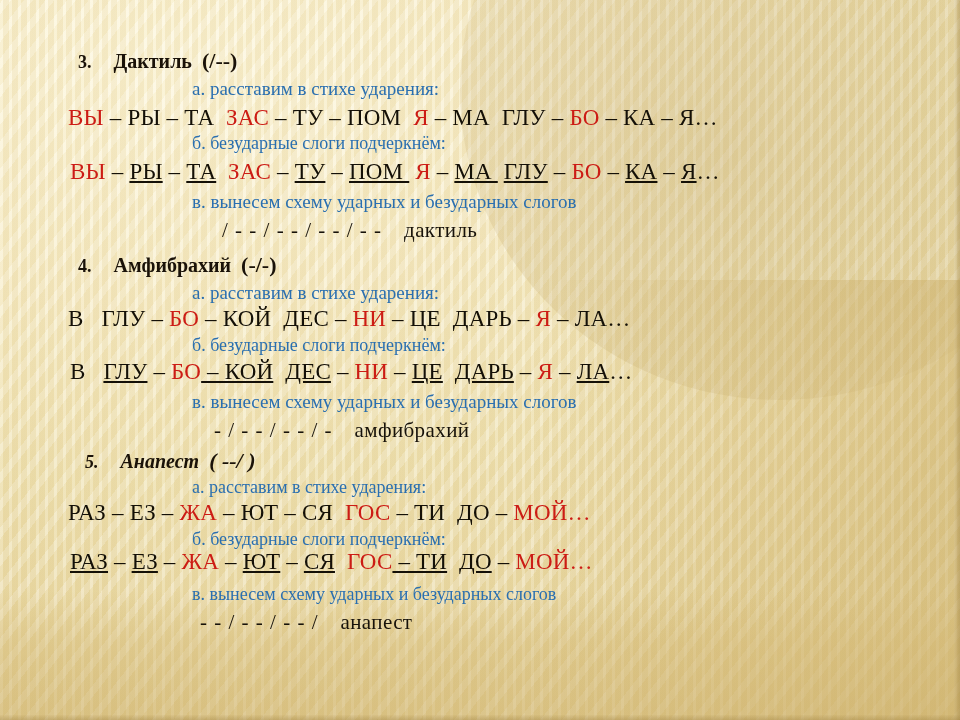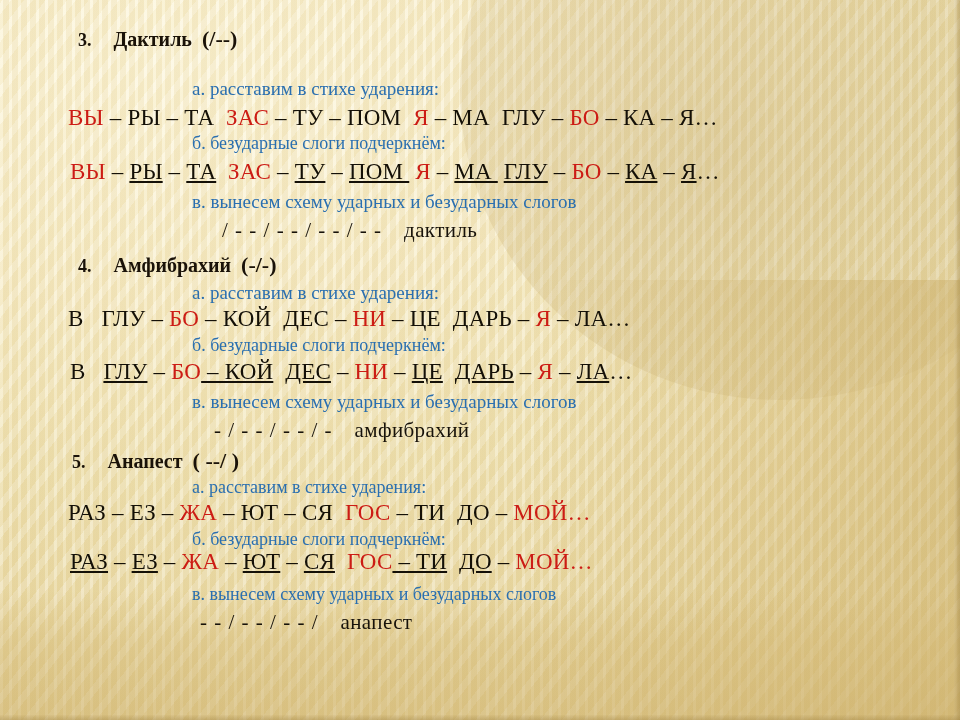--- a/index.html
+++ b/index.html
@@ -161,21 +161,21 @@
   <div class="bg-diagonal"></div>
   <div class="bg-vert"></div>
   <div class="bg-shadow-corner"></div>
   <div class="bg-band-right"></div>
   <div class="bg-band-lower"></div>
   <div class="bg-edge-r"></div>
   <div class="bg-edge-b"></div>
 
   <div id="content">
 
-    <div class="row heading" style="left:78px; top:28px;">
+    <div class="row heading" style="left:78px; top:50px;">
       <span class="num">3.</span><span class="name">Дактиль</span><span class="pattern">(/--)</span>
     </div>
 
     <div class="row instr" style="left:192px; top:79px;">а. расставим в стихе ударения:</div>
 
     <div class="row verse" style="left:68px; top:106px;"><span class="st" style="white-space: pre;">ВЫ</span><span style="white-space: pre;"> – </span><span style="white-space: pre;">РЫ</span><span style="white-space: pre;"> – </span><span style="white-space: pre;">ТА</span><span style="white-space: pre;">  </span><span class="st" style="white-space: pre;">ЗАС</span><span style="white-space: pre;"> – </span><span style="white-space: pre;">ТУ</span><span style="white-space: pre;"> – </span><span style="white-space: pre;">ПОМ</span><span style="white-space: pre;">  </span><span class="st" style="white-space: pre;">Я</span><span style="white-space: pre;"> – </span><span style="white-space: pre;">МА</span><span style="white-space: pre;">  </span><span style="white-space: pre;">ГЛУ</span><span style="white-space: pre;"> – </span><span class="st" style="white-space: pre;">БО</span><span style="white-space: pre;"> – </span><span style="white-space: pre;">КА</span><span style="white-space: pre;"> – </span><span style="white-space: pre;">Я…</span></div>
 
     <div class="row instr-b" style="left:192px; top:134px;">б. безударные слоги подчеркнём:</div>
 
     <div class="row verse" style="left:70px; top:160px;"><span class="st" style="white-space: pre;">ВЫ</span><span style="white-space: pre;"> – </span><span class="un" style="white-space: pre;">РЫ</span><span style="white-space: pre;"> – </span><span class="un" style="white-space: pre;">ТА</span><span style="white-space: pre;">  </span><span class="st" style="white-space: pre;">ЗАС</span><span style="white-space: pre;"> – </span><span class="un" style="white-space: pre;">ТУ</span><span style="white-space: pre;"> – </span><span class="un" style="white-space: pre;">ПОМ </span><span style="white-space: pre;"> </span><span class="st" style="white-space: pre;">Я</span><span style="white-space: pre;"> – </span><span class="un" style="white-space: pre;">МА </span><span style="white-space: pre;"> </span><span class="un" style="white-space: pre;">ГЛУ</span><span style="white-space: pre;"> – </span><span class="st" style="white-space: pre;">БО</span><span style="white-space: pre;"> – </span><span class="un" style="white-space: pre;">КА</span><span style="white-space: pre;"> – </span><span class="un" style="white-space: pre;">Я</span><span style="white-space: pre;">…</span></div>
@@ -197,21 +197,21 @@
     <div class="row instr-b" style="left:192px; top:336px;">б. безударные слоги подчеркнём:</div>
 
     <div class="row verse" style="left:70px; top:360px;"><span style="white-space: pre;">В</span><span style="white-space: pre;">   </span><span class="un" style="white-space: pre;">ГЛУ</span><span style="white-space: pre;"> – </span><span class="st" style="white-space: pre;">БО</span><span class="un" style="white-space: pre;"> – КОЙ</span><span style="white-space: pre;">  </span><span class="un" style="white-space: pre;">ДЕС</span><span style="white-space: pre;"> – </span><span class="st" style="white-space: pre;">НИ</span><span style="white-space: pre;"> – </span><span class="un" style="white-space: pre;">ЦЕ</span><span style="white-space: pre;">  </span><span class="un" style="white-space: pre;">ДАРЬ</span><span style="white-space: pre;"> – </span><span class="st" style="white-space: pre;">Я</span><span style="white-space: pre;"> – </span><span class="un" style="white-space: pre;">ЛА</span><span style="white-space: pre;">…</span></div>
 
     <div class="row instr" style="left:192px; top:392px;">в. вынесем схему ударных и безударных слогов</div>
 
     <div class="row scheme" style="left:214px; top:420px;">
       <span>- / -   - / -   - / -</span><span class="term">амфибрахий</span>
     </div>
 
-    <div class="row heading" style="left:72px; top:450px;">
+    <div class="row heading" style="left:85px; top:450px;font-style:italic;">
       <span class="num">5.</span><span class="name">Анапест</span><span class="pattern">( --/ )</span>
     </div>
 
     <div class="row instr-b" style="left:192px; top:478px;">а. расставим в стихе ударения:</div>
 
     <div class="row verse" style="left:68px; top:501px;"><span style="white-space: pre;">РАЗ</span><span style="white-space: pre;"> – </span><span style="white-space: pre;">ЕЗ</span><span style="white-space: pre;"> – </span><span class="st" style="white-space: pre;">ЖА</span><span style="white-space: pre;"> – </span><span style="white-space: pre;">ЮТ</span><span style="white-space: pre;"> – </span><span style="white-space: pre;">СЯ</span><span style="white-space: pre;">  </span><span class="st" style="white-space: pre;">ГОС</span><span style="white-space: pre;"> – </span><span style="white-space: pre;">ТИ</span><span style="white-space: pre;">  </span><span style="white-space: pre;">ДО</span><span style="white-space: pre;"> – </span><span class="st" style="white-space: pre;">МОЙ…</span></div>
 
     <div class="row instr-b" style="left:192px; top:530px;">б. безударные слоги подчеркнём:</div>
 
     <div class="row verse" style="left:70px; top:550px;"><span class="un" style="white-space: pre;">РАЗ</span><span style="white-space: pre;"> – </span><span class="un" style="white-space: pre;">ЕЗ</span><span style="white-space: pre;"> – </span><span class="st" style="white-space: pre;">ЖА</span><span style="white-space: pre;"> – </span><span class="un" style="white-space: pre;">ЮТ</span><span style="white-space: pre;"> – </span><span class="un" style="white-space: pre;">СЯ</span><span style="white-space: pre;">  </span><span class="st" style="white-space: pre;">ГОС</span><span class="un" style="white-space: pre;"> – ТИ</span><span style="white-space: pre;">  </span><span class="un" style="white-space: pre;">ДО</span><span style="white-space: pre;"> – </span><span class="st" style="white-space: pre;">МОЙ</span><span class="st" style="white-space: pre;">…</span></div>

